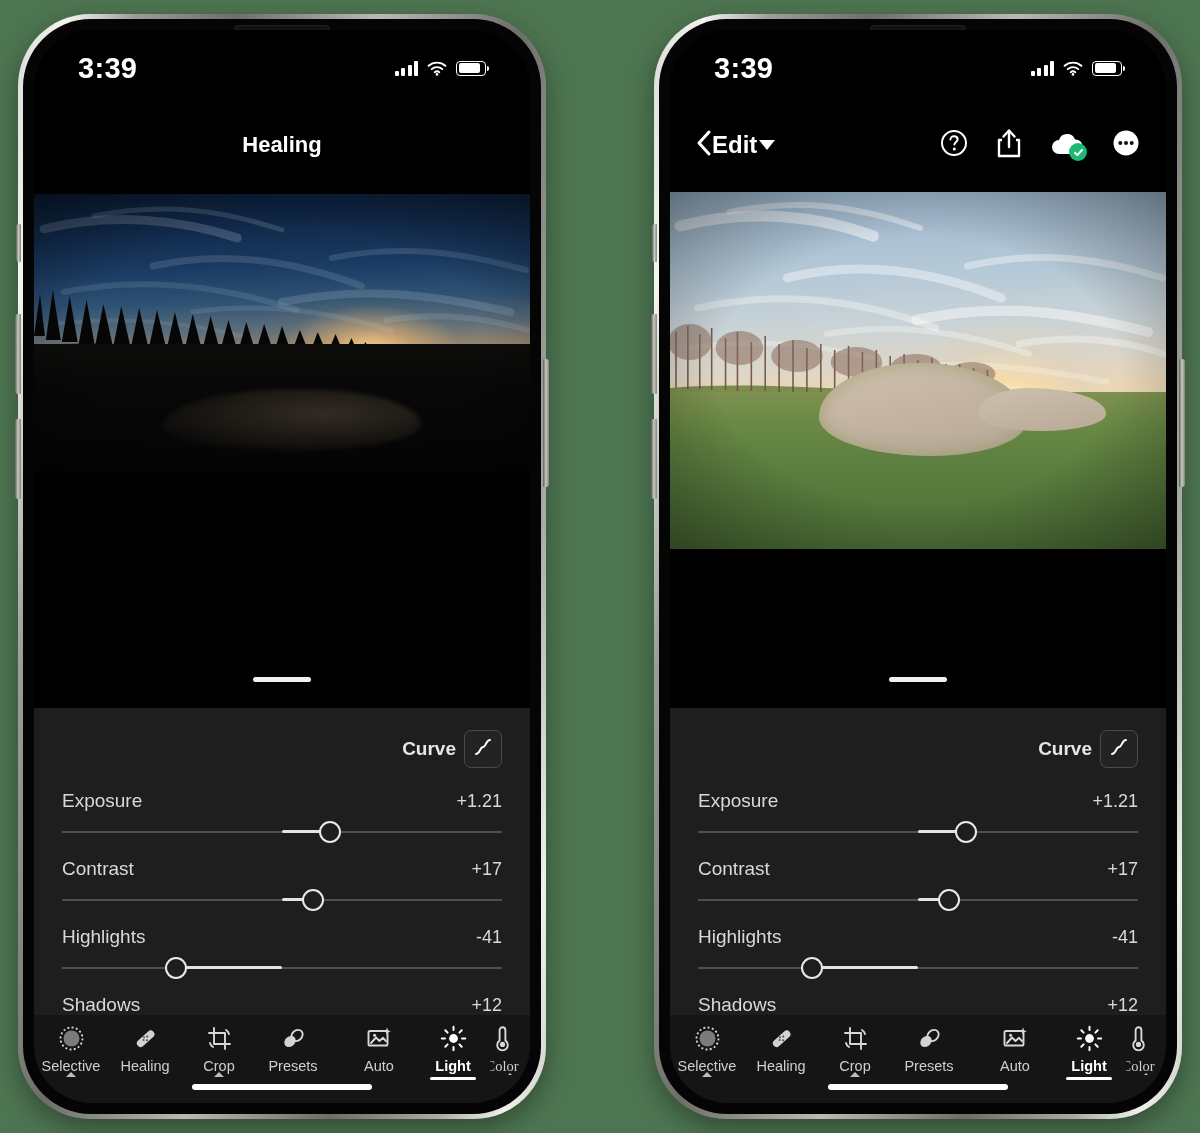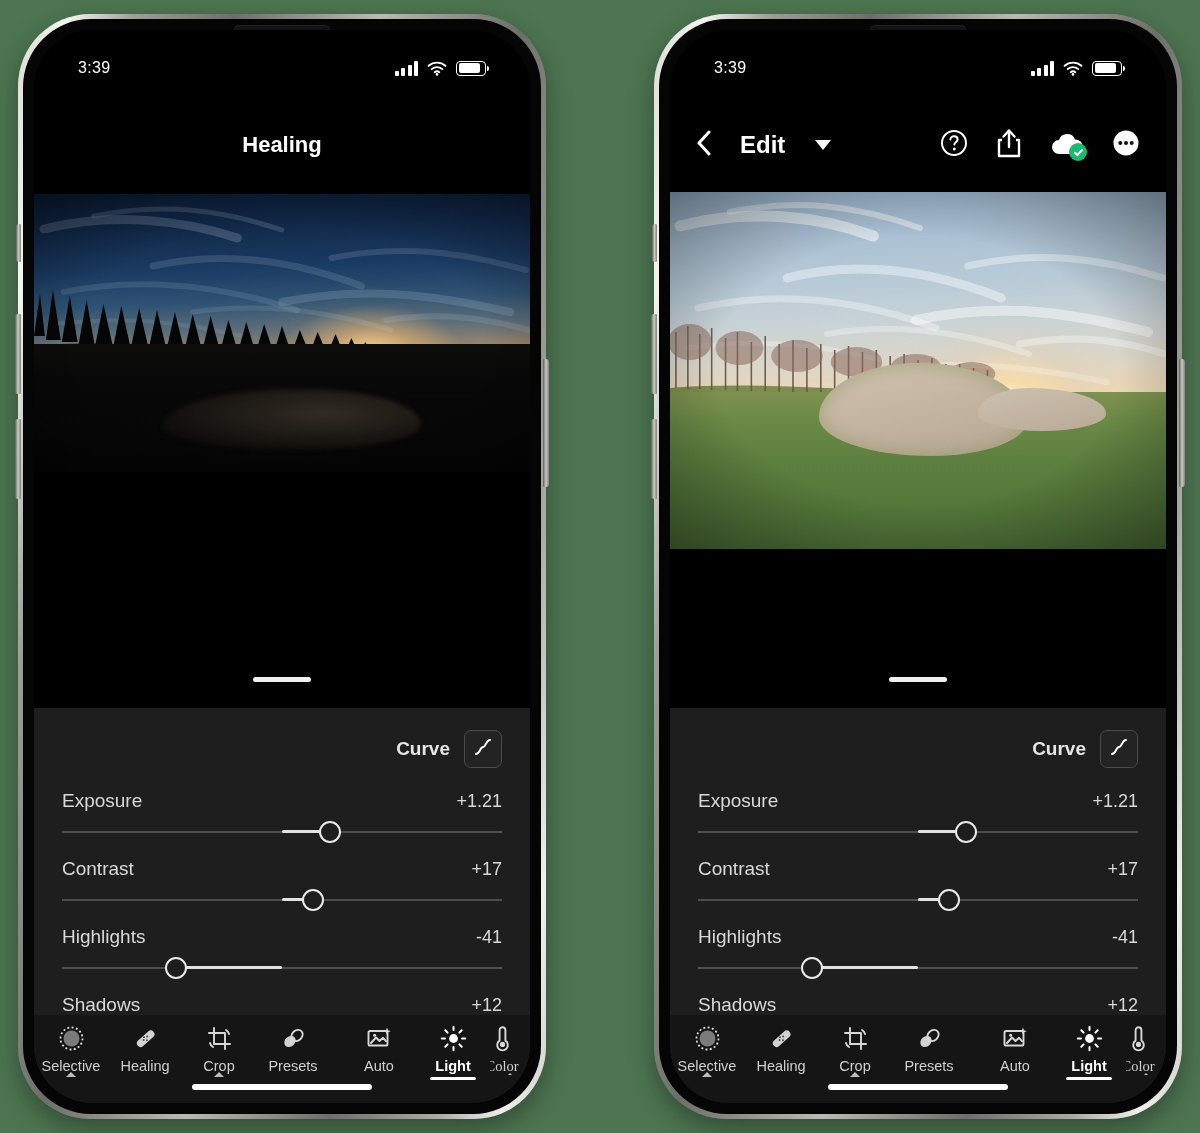--- a/index.html
+++ b/index.html
@@ -66,21 +66,21 @@
   }
 
   
   .statusbar {
     position: absolute; top: 18px; left: 0; right: 0;
     height: 40px;
     display: flex; align-items: center; justify-content: space-between;
     padding: 0 44px;
     color: #fff;
   }
-  .status-time { font-size: 16px; font-weight: normal; letter-spacing: .3px; }
+  .status-time { font-size: 29px; font-weight: bold; letter-spacing: .3px; }
   .status-right { display: flex; align-items: center; gap: 9px; }
   .sig { display: flex; align-items: flex-end; gap: 2.5px; height: 15px; }
   .sig i { display: block; width: 4px; border-radius: 1px; background: #fff; }
   .sig i:nth-child(1){ height: 5px; }
   .sig i:nth-child(2){ height: 8px; }
   .sig i:nth-child(3){ height: 11px; }
   .sig i:nth-child(4){ height: 15px; background: #fff; }
   .wifi svg { display:block; }
   .battery {
     position: relative; width: 30px; height: 15px;
@@ -98,21 +98,21 @@
   
   .navbar {
     position: absolute; top: 86px; left: 0; right: 0;
     height: 58px;
     display: flex; align-items: center;
     padding: 0 26px;
     color: #fff;
   }
   .navbar.center { justify-content: center; }
   .nav-title { font-size: 22px; font-weight: 600; }
-  .nav-left { display: flex; align-items: center; gap: 28px; justify-content: space-between; }
+  .nav-left { display: flex; align-items: center; gap: 0; justify-content: space-between; }
   .back-chev { display:block; }
   .edit-label { font-size: 24px; font-weight: 600; }
   .caret-down {
     width:0;height:0;border-left:8px solid transparent;border-right:8px solid transparent;
     border-top:10px solid #fff; margin-left:2px;
   }
   .nav-right { margin-left: auto; display: flex; align-items: center; gap: 28px; }
   .nav-ic { display:block; }
   .cloud-wrap { position: relative; width: 34px; height: 26px; }
   .check-badge {
@@ -181,21 +181,21 @@
   }
 
   
   .panel {
     position:absolute; left:0; right:0; bottom:0;
     background:#1e1e1e;
     padding: 14px 28px 0 28px;
   }
   .curve-row {
     display:flex; align-items:center; justify-content:flex-end;
-    gap:14px; height:54px;
+    gap:8px; height:54px;
   }
   .curve-label { color:#e6e6e6; font-size:19px; font-weight:600; }
   .curve-btn {
     width:38px; height:38px; border-radius:7px;
     border:1px solid #4a4a4a; background:#232323;
     display:flex; align-items:center; justify-content:center;
   }
   .slider-block { margin-top: 14px; }
   .slider-head {
     display:flex; align-items:baseline; justify-content:space-between;

